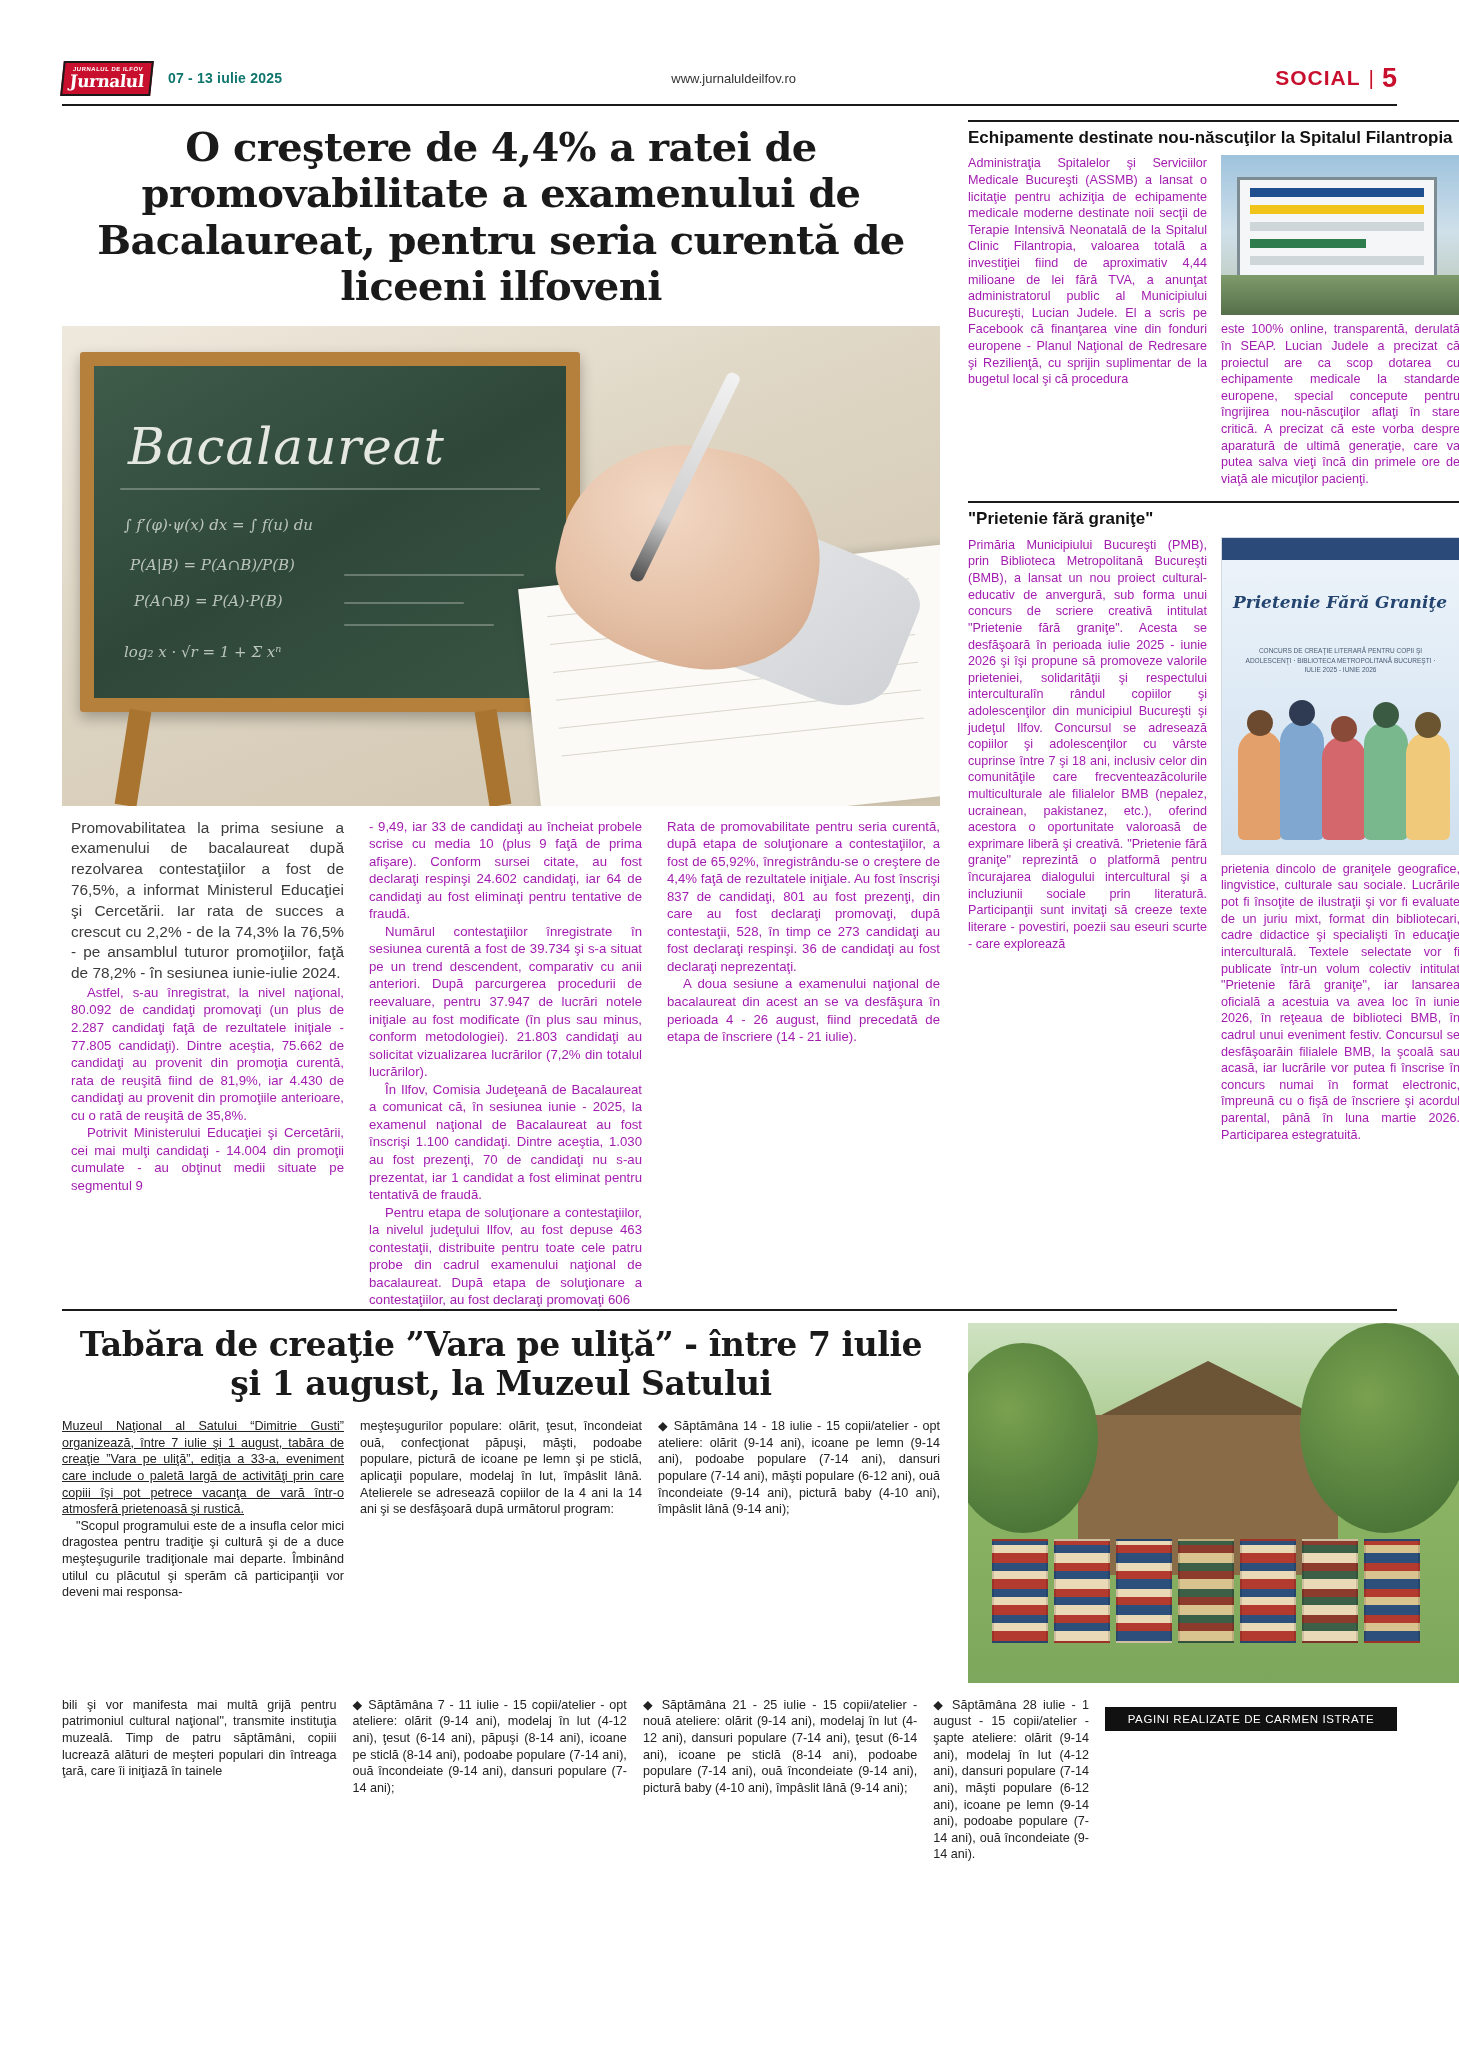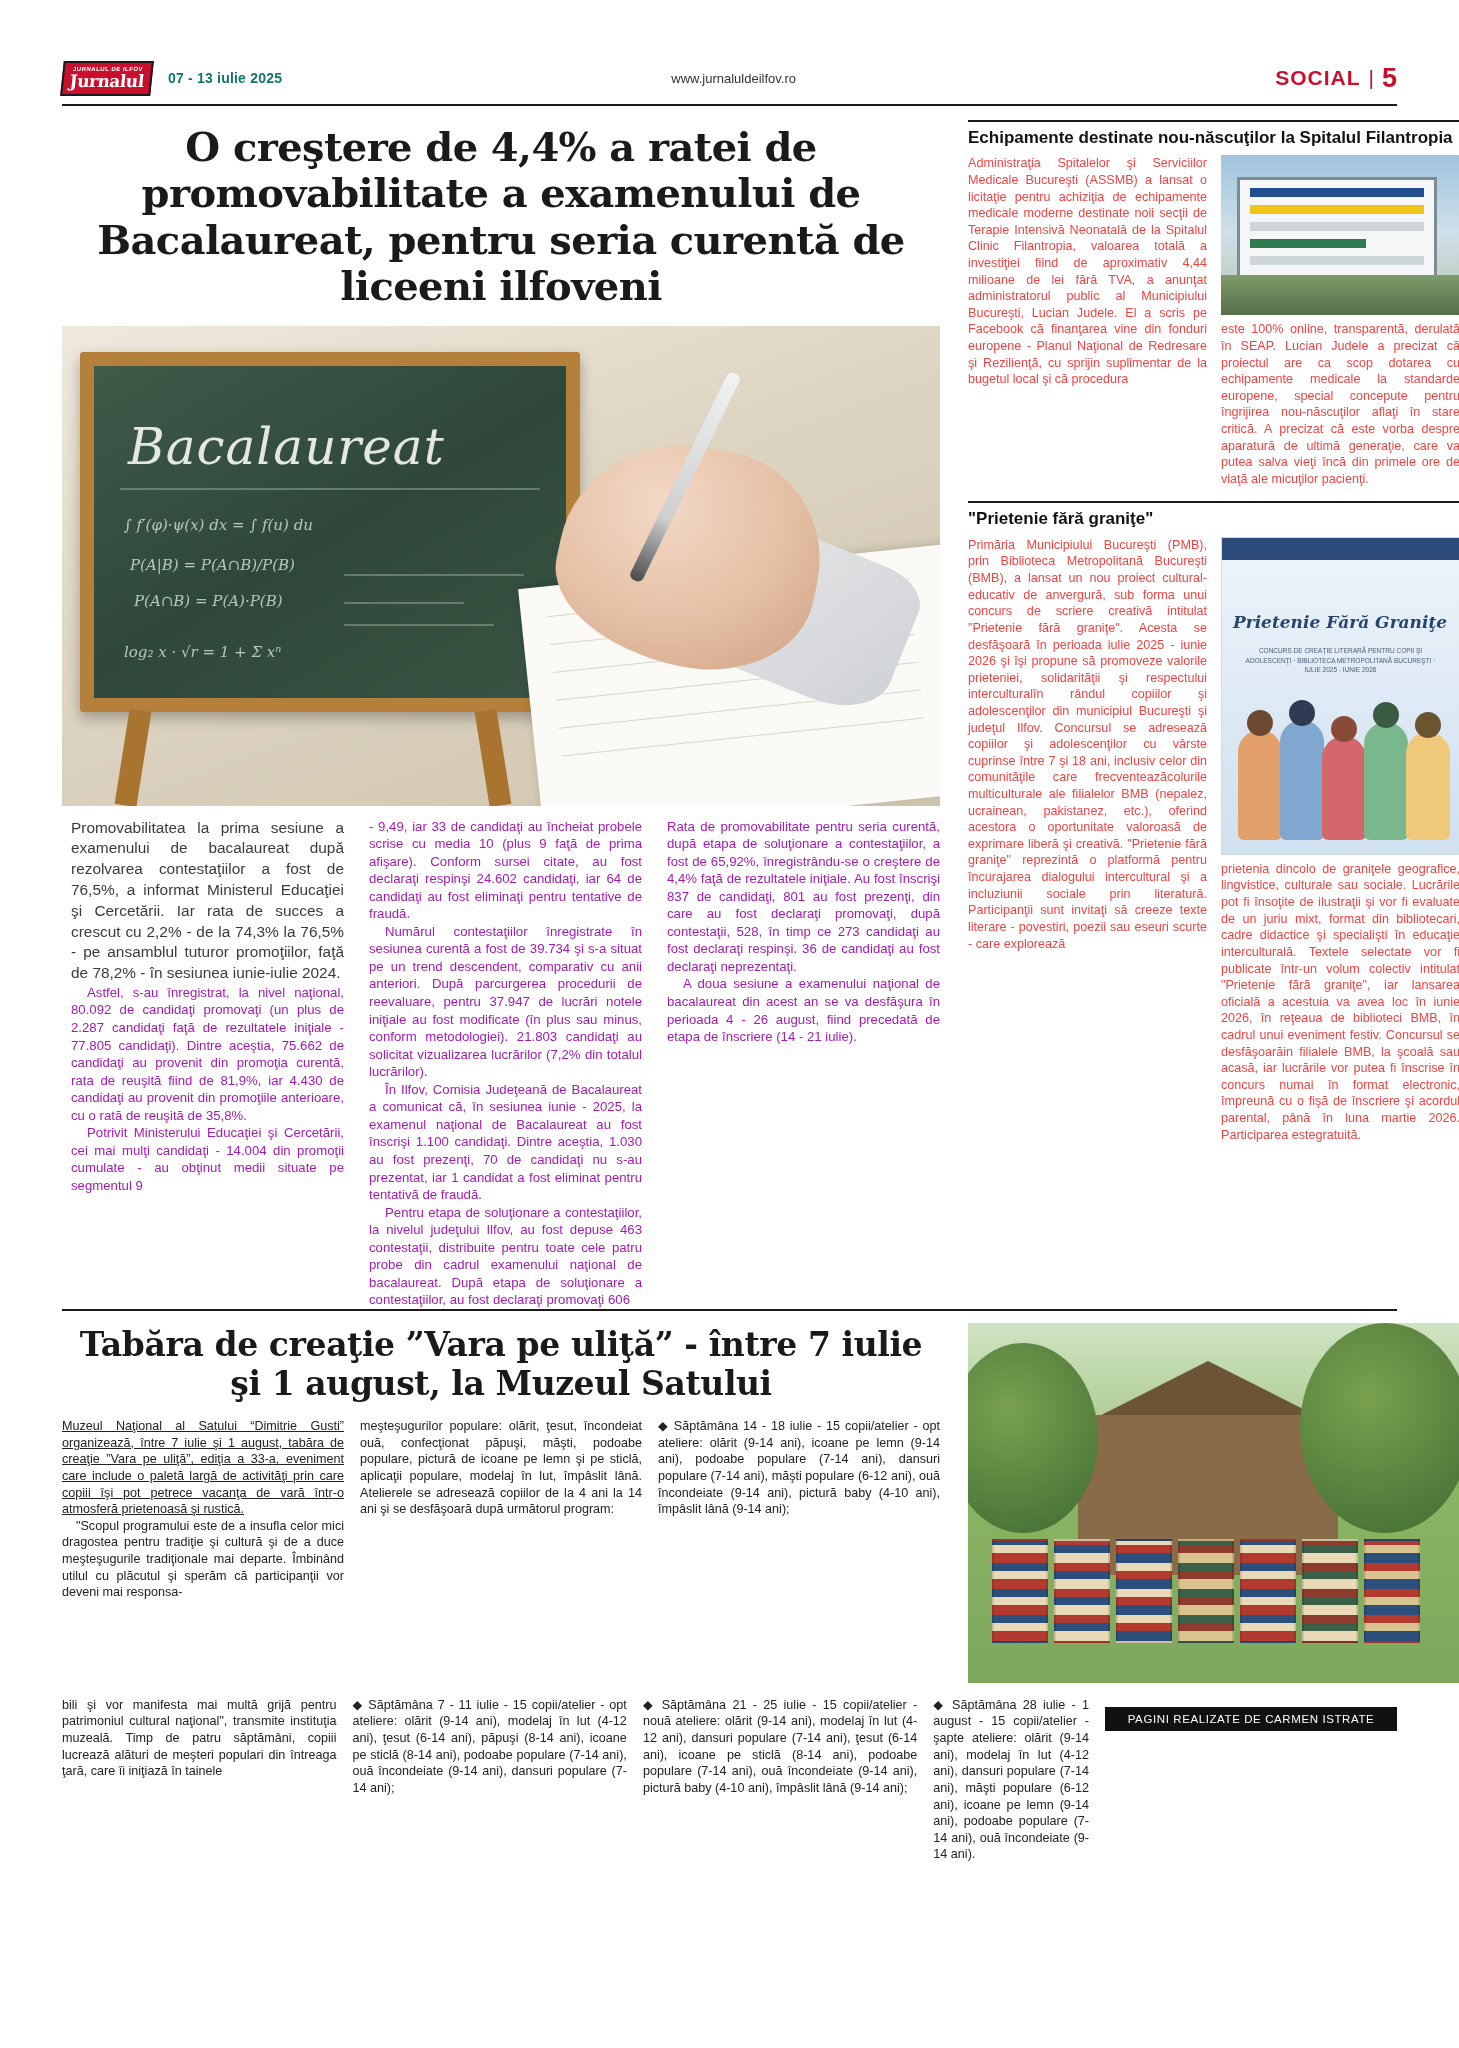--- a/index.html
+++ b/index.html
@@ -228,21 +228,21 @@
   .side-cols {
     display: flex;
     gap: 14px;
   }
   .side-col { width: 239px; }
   .side-col p, .side-wide p {
     margin: 0;
     font-size: 12.6px;
     line-height: 1.32;
     text-align: justify;
-    color: #ef4444;
+    color: #a21caf;
   }
 
   .photo-hosp {
     width: 239px; height: 160px;
     position: relative; overflow: hidden;
     background: linear-gradient(180deg,#9fc3dd 0%, #cfe0ea 48%, #b8c4ae 100%);
     margin-bottom: 6px;
   }
   .ph-sign {
     position: absolute; left: 16px; top: 22px;
@@ -276,21 +276,20 @@
   }
   .poster .p-title {
     position: absolute; top: 54px; left: 0; right: 1px;
     text-align: center;
     font-family: "DejaVu Serif", serif;
     font-style: italic;
     font-weight: bold;
     font-size: 17px;
     color: #24456f;
     line-height: 1.25;
-    margin-top: 20px;
   }
   .poster .p-sub {
     position: absolute; top: 108px; left: 18px; right: 18px;
     text-align: center; font-size: 6.5px; color: #4a5a72; line-height: 1.5;
   }
   .poster .figs {
     position: absolute; bottom: 14px; left: 0; right: 0; height: 150px;
   }
   .poster .fig {
     position: absolute; bottom: 0; width: 44px; height: 110px;

